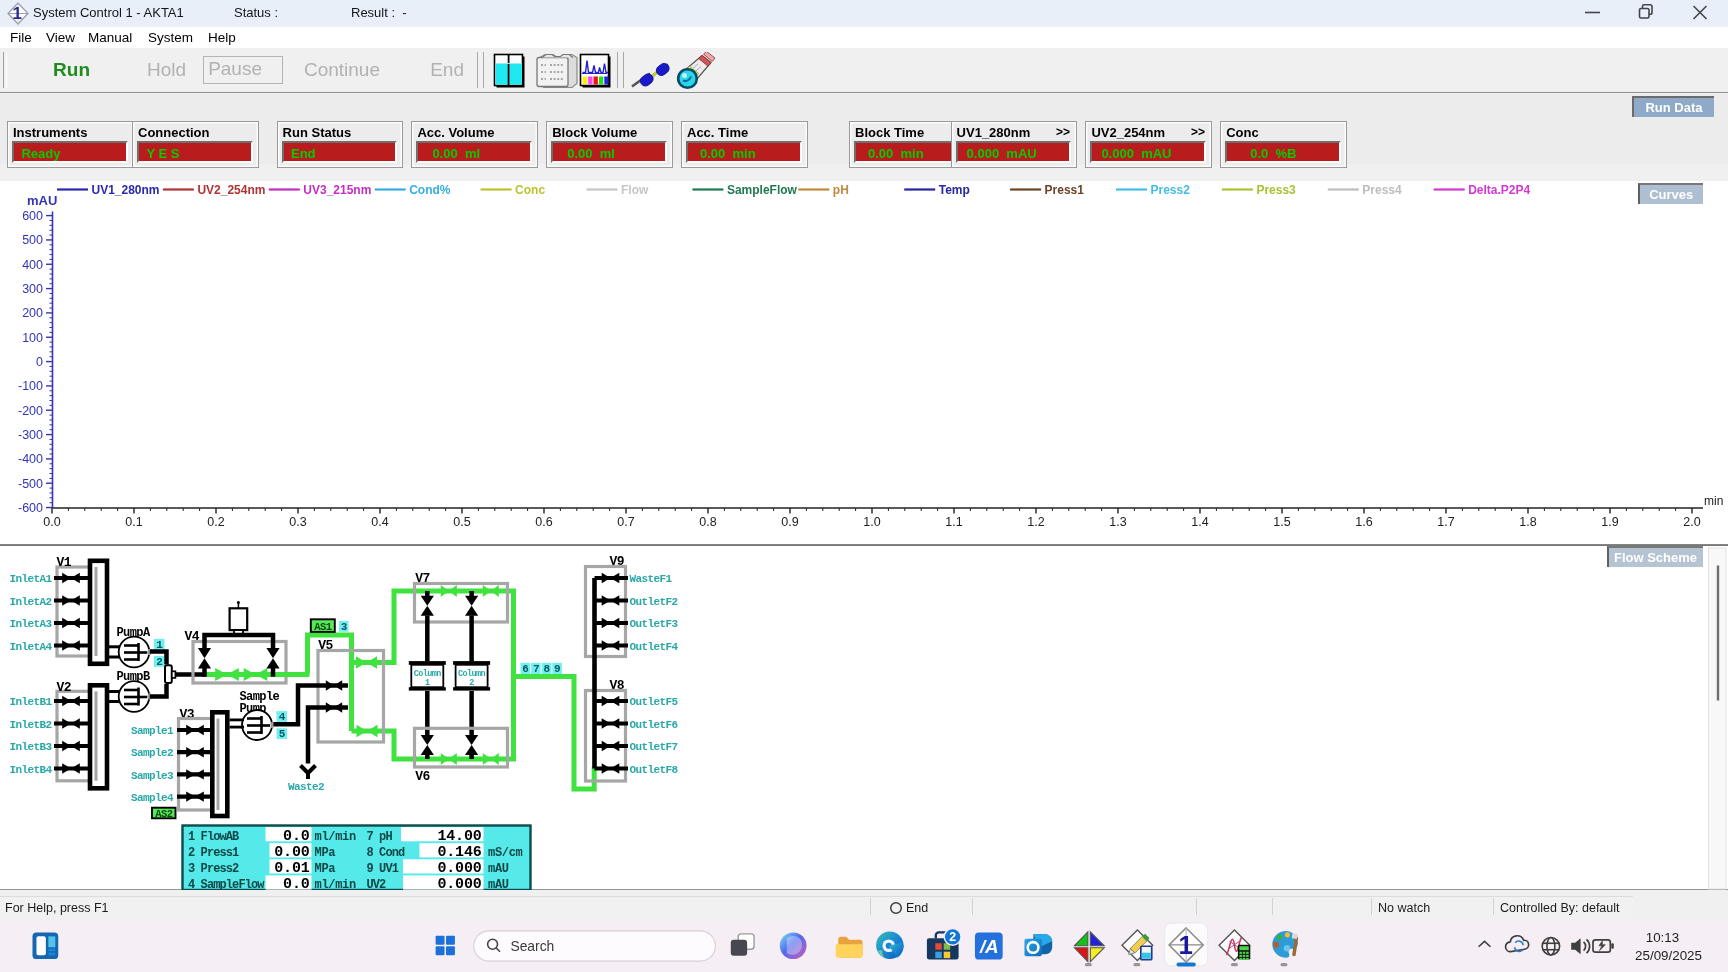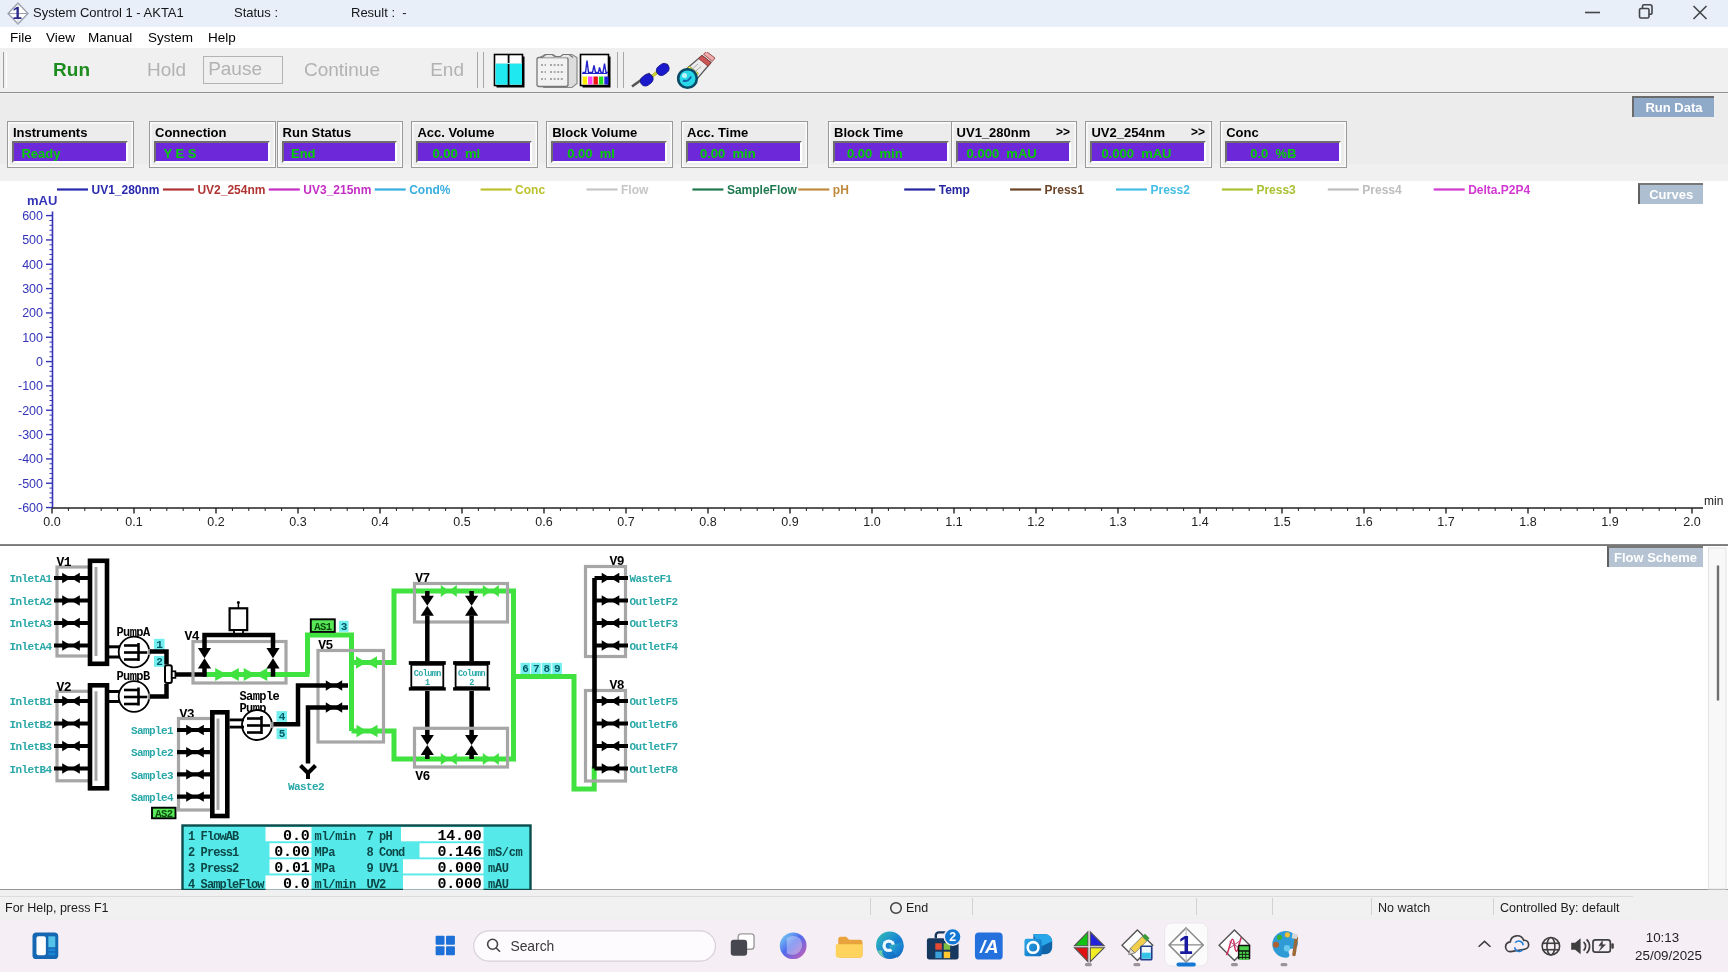--- a/index.html
+++ b/index.html
@@ -8,21 +8,21 @@
 #titlebar{position:absolute;left:0;top:0;width:1728px;height:27px;background:#e9eff8}
 #titlebar .t{position:absolute;top:5px;font-size:13px;color:#14161a}
 #menubar{position:absolute;left:0;top:27px;width:1728px;height:21px;background:#fff}
 #menubar .m{position:absolute;top:3px;font-size:13.5px;color:#000000}
 #toolbar{position:absolute;left:0;top:48px;width:1728px;height:45px;background:#f0f0f0;border-bottom:1.5px solid #8f8f8f}
 .tbtn{position:absolute;top:0;height:44px;line-height:44px;text-align:right;font-size:19px;color:#b2b2b2}
 #rundata{position:absolute;left:0;top:93.5px;width:1728px;height:70px;background:#ececec}
 .rbox{position:absolute;top:27.5px;width:126.5px;height:46.5px;background:#ececec;border:1.5px solid #9a9a9a;box-shadow:inset 0 0 0 1.5px #fbfbfb}
 .rbox .lb{position:absolute;left:5px;top:2.5px;font-size:13px;font-weight:bold;color:#000;white-space:pre}
 .rbox .gg{position:absolute;right:6px;top:2.5px;font-size:12px;font-weight:bold;color:#000}
-.lcd{position:absolute;left:4px;top:18.5px;width:115.5px;height:22px;background:#6d28d9;border-top:2px solid #6f6f6f;border-left:2px solid #6f6f6f;border-right:2px solid #fff;border-bottom:2px solid #fff;color:#00ce00;font-size:13px;font-weight:bold;line-height:18px;white-space:pre}
+.lcd{position:absolute;left:4px;top:18.5px;width:115.5px;height:22px;background:#b91c1c;border-top:2px solid #6f6f6f;border-left:2px solid #6f6f6f;border-right:2px solid #fff;border-bottom:2px solid #fff;color:#00ce00;font-size:13px;font-weight:bold;line-height:18px;white-space:pre}
 .tab{position:absolute;color:#fff;font-weight:bold;font-size:13px;text-align:center}
 #curves{position:absolute;left:0;top:181px;width:1728px;height:363.5px;background:#fff;border-bottom:1.5px solid #858585}
 #flow{position:absolute;left:0;top:545.5px;width:1728px;height:344.5px;background:#fff;border-bottom:1.5px solid #949494}
 #statusbar{position:absolute;left:0;top:896px;width:1633px;height:21.5px;background:#f1f1f1;border-top:1px solid #dcdcdc}
 #statusbar .s{position:absolute;top:3.5px;font-size:12.5px;color:#1c1c1c}
 #taskbar{position:absolute;left:0;top:919.5px;width:1728px;height:52.5px;background:#f5eef5}
 .sep{position:absolute;width:1px;background:#d2d2d2}
 </style></head>
 <body>
 <div id="titlebar">
@@ -117,41 +117,41 @@
   <circle cx="194.5" cy="23.5" r="2.5" fill="#bff4fa"></circle>
  </g>
 </svg>
 </div>
 <div class="abs" style="left:0;top:544.2px;width:1728px;height:1.8px;background:#787878"></div>
 <div id="rundata">
 <div class="rbox" style="left:7.0px">
       <span class="lb">Instruments</span>
       <div class="lcd" style="padding:2px 0 0 7.4px">Ready</div>
     </div>
-<div class="rbox" style="left:149px">
+<div class="rbox" style="left:132px">
       <span class="lb">Connection</span>
       <div class="lcd" style="padding:2px 0 0 7.4px">Y E S</div>
     </div>
 <div class="rbox" style="left:276.6px">
       <span class="lb">Run Status</span>
       <div class="lcd" style="padding:2px 0 0 7.4px">End</div>
     </div>
 <div class="rbox" style="left:411.4px">
       <span class="lb">Acc. Volume</span>
       <div class="lcd" style="padding:2px 0 0 14px">0.00  ml</div>
     </div>
 <div class="rbox" style="left:546.2px">
       <span class="lb">Block Volume</span>
       <div class="lcd" style="padding:2px 0 0 14px">0.00  ml</div>
     </div>
 <div class="rbox" style="left:681.0px">
       <span class="lb">Acc. Time</span>
       <div class="lcd" style="padding:2px 0 0 12px">0.00  min</div>
     </div>
-<div class="rbox" style="left:828px">
+<div class="rbox" style="left:849px">
       <span class="lb">Block Time</span>
       <div class="lcd" style="padding:2px 0 0 12px">0.00  min</div>
     </div>
 <div class="rbox" style="left:950.6px">
       <span class="gg">&gt;&gt;</span>
       <span class="lb">UV1_280nm</span>
       <div class="lcd" style="padding:2px 0 0 9px">0.000  mAU</div>
     </div>
 <div class="rbox" style="left:1085.4px">
       <span class="gg">&gt;&gt;</span>

